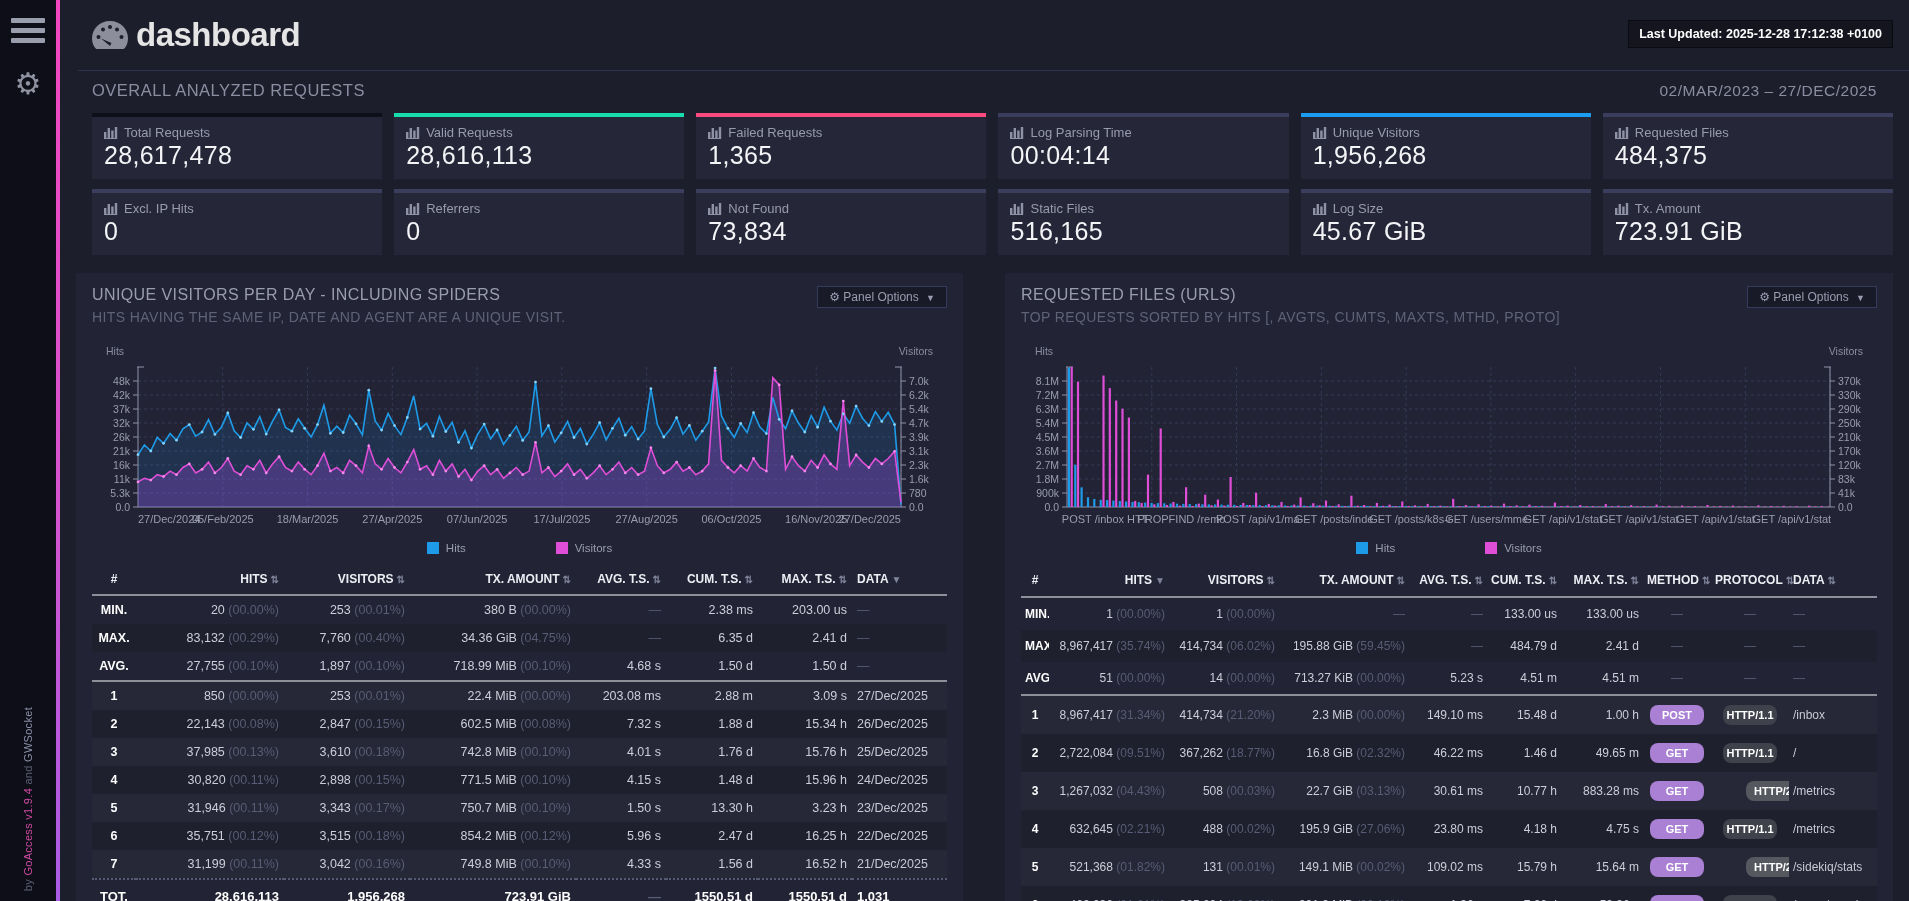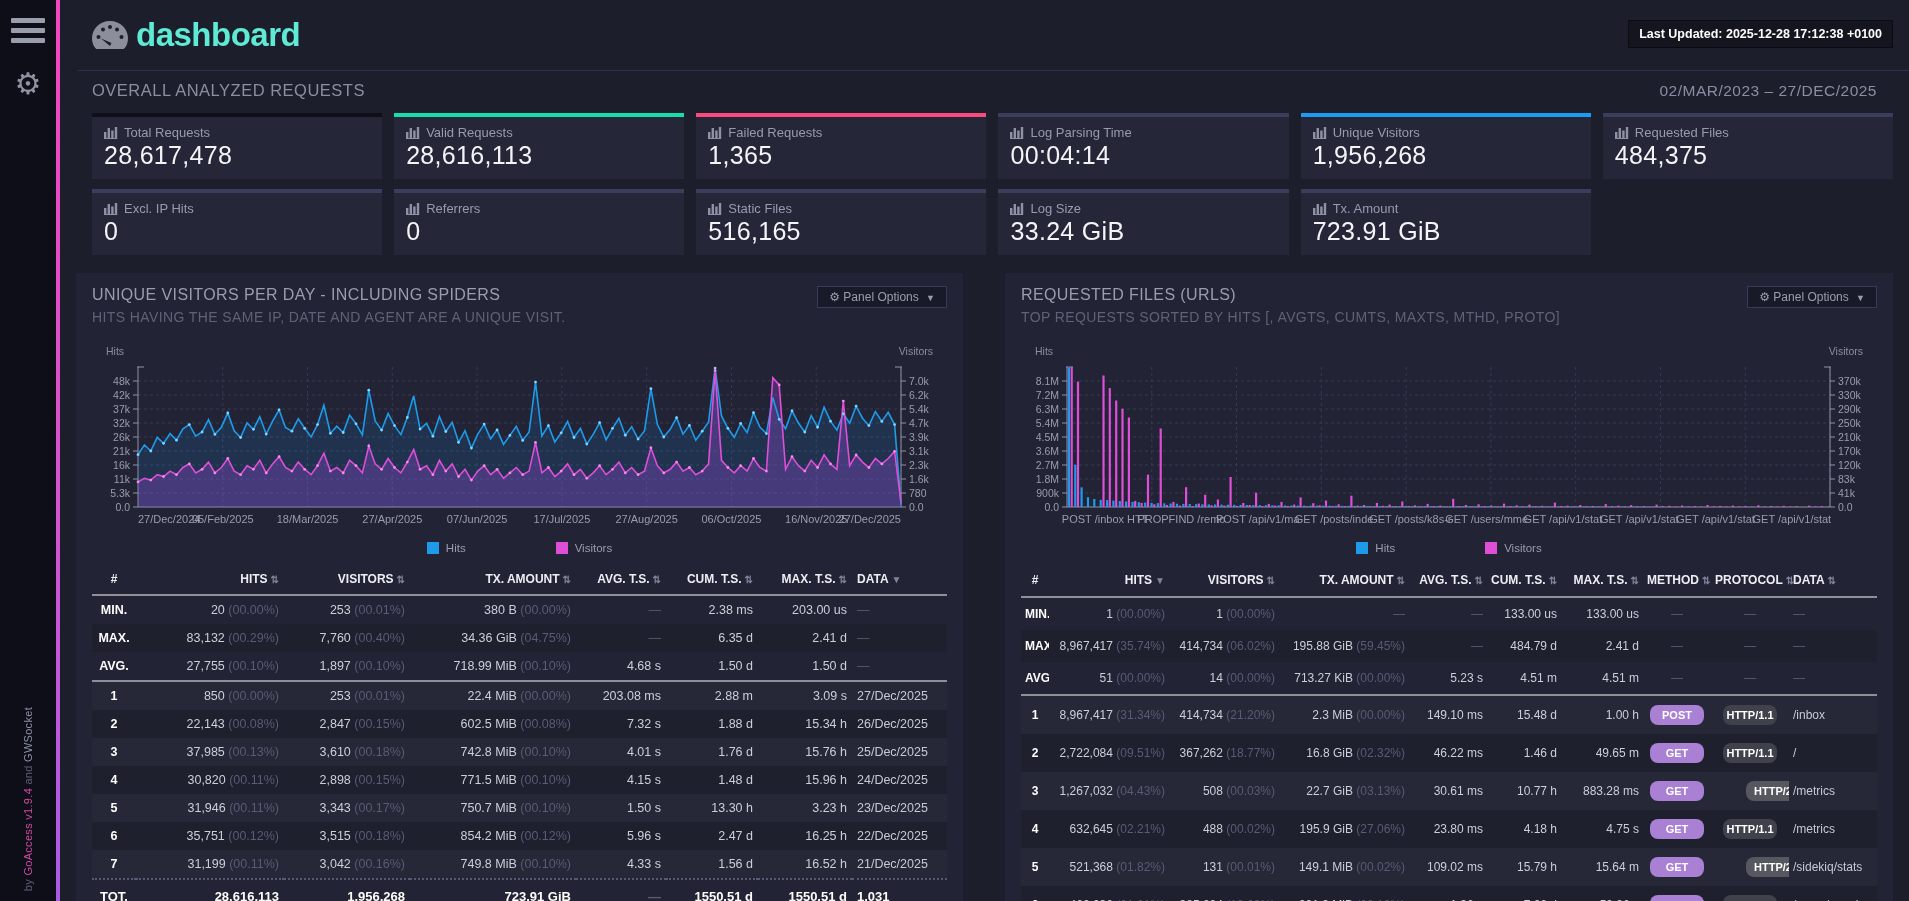--- a/index.html
+++ b/index.html
@@ -14,21 +14,21 @@
   .credit { position:absolute; bottom:10px; left:50%; transform:translateX(-50%) rotate(180deg);
             writing-mode:vertical-rl; font-size:11px; color:#5d6076; white-space:nowrap; letter-spacing:.3px; }
   .credit .lnk1 { color:#cf4aa2; }
   .credit .lnk2 { color:#8e92aa; }
   .side-divider { position:fixed; left:56px; top:0; width:4px; height:901px;
                   background:linear-gradient(180deg,#f446be 0%, #d653cf 55%, #a95ce6 100%); z-index:5; }
 
   
   main { margin-left:60px; }
   .topbar { display:flex; justify-content:space-between; align-items:flex-start; padding:16px 16px 6px 30px; height:70px; }
-  .brand { display:flex; align-items:center; gap:6px; color:#5eead4; font-size:33px; font-weight:bold; letter-spacing:-.5px; }
+  .brand { display:flex; align-items:center; gap:6px; color:#e5e5e5; font-size:33px; font-weight:bold; letter-spacing:-.5px; }
   .last-updated { background:#14151f; border:1px solid #0a0b11; color:#fdfdfd; font-size:12.5px; font-weight:bold;
                   padding:6px 10px; margin-top:4px; }
   .top-rule { border:none; border-top:1px solid #2e3250; margin-left:18px; }
 
   .section-row { display:flex; justify-content:space-between; align-items:baseline; padding:10px 32px 13px 32px; }
   .section-title { color:#8b8ea0; font-size:16.5px; font-weight:normal; letter-spacing:.5px; }
   .date-range { color:#8b8ea0; font-size:15.5px; letter-spacing:.5px; }
 
   
   .cards { display:grid; grid-template-columns:repeat(6,1fr); gap:10px 12px; margin:0 16px 0 32px; }
@@ -223,36 +223,49 @@
       </div>
       <div class="card" style="border-top-color: rgb(58, 62, 92);">
         <div class="card-label">
           <svg width="14" height="12" viewBox="0 0 14 12">
             <rect x="0" y="5" width="2.4" height="6" fill="#8f92a4"></rect>
             <rect x="3.6" y="1" width="2.4" height="10" fill="#8f92a4"></rect>
             <rect x="7.2" y="3.5" width="2.4" height="7.5" fill="#8f92a4"></rect>
             <rect x="10.8" y="0" width="2.4" height="11" fill="#8f92a4"></rect>
             <rect x="0" y="11" width="13.2" height="1" fill="#8f92a4"></rect>
           </svg>
+          <span>Not Found</span>
+        </div>
+        <div class="card-value">73,834</div>
+      </div>
+      <div class="card" style="border-top-color: rgb(58, 62, 92);">
+        <div class="card-label">
+          <svg width="14" height="12" viewBox="0 0 14 12">
+            <rect x="0" y="5" width="2.4" height="6" fill="#8f92a4"></rect>
+            <rect x="3.6" y="1" width="2.4" height="10" fill="#8f92a4"></rect>
+            <rect x="7.2" y="3.5" width="2.4" height="7.5" fill="#8f92a4"></rect>
+            <rect x="10.8" y="0" width="2.4" height="11" fill="#8f92a4"></rect>
+            <rect x="0" y="11" width="13.2" height="1" fill="#8f92a4"></rect>
+          </svg>
           <span>Static Files</span>
         </div>
         <div class="card-value">516,165</div>
       </div>
       <div class="card" style="border-top-color: rgb(58, 62, 92);">
         <div class="card-label">
           <svg width="14" height="12" viewBox="0 0 14 12">
             <rect x="0" y="5" width="2.4" height="6" fill="#8f92a4"></rect>
             <rect x="3.6" y="1" width="2.4" height="10" fill="#8f92a4"></rect>
             <rect x="7.2" y="3.5" width="2.4" height="7.5" fill="#8f92a4"></rect>
             <rect x="10.8" y="0" width="2.4" height="11" fill="#8f92a4"></rect>
             <rect x="0" y="11" width="13.2" height="1" fill="#8f92a4"></rect>
           </svg>
           <span>Log Size</span>
         </div>
-        <div class="card-value">33.24 GiB</div>
+        <div class="card-value">45.67 GiB</div>
       </div>
       <div class="card" style="border-top-color: rgb(58, 62, 92);">
         <div class="card-label">
           <svg width="14" height="12" viewBox="0 0 14 12">
             <rect x="0" y="5" width="2.4" height="6" fill="#8f92a4"></rect>
             <rect x="3.6" y="1" width="2.4" height="10" fill="#8f92a4"></rect>
             <rect x="7.2" y="3.5" width="2.4" height="7.5" fill="#8f92a4"></rect>
             <rect x="10.8" y="0" width="2.4" height="11" fill="#8f92a4"></rect>
             <rect x="0" y="11" width="13.2" height="1" fill="#8f92a4"></rect>
           </svg>

